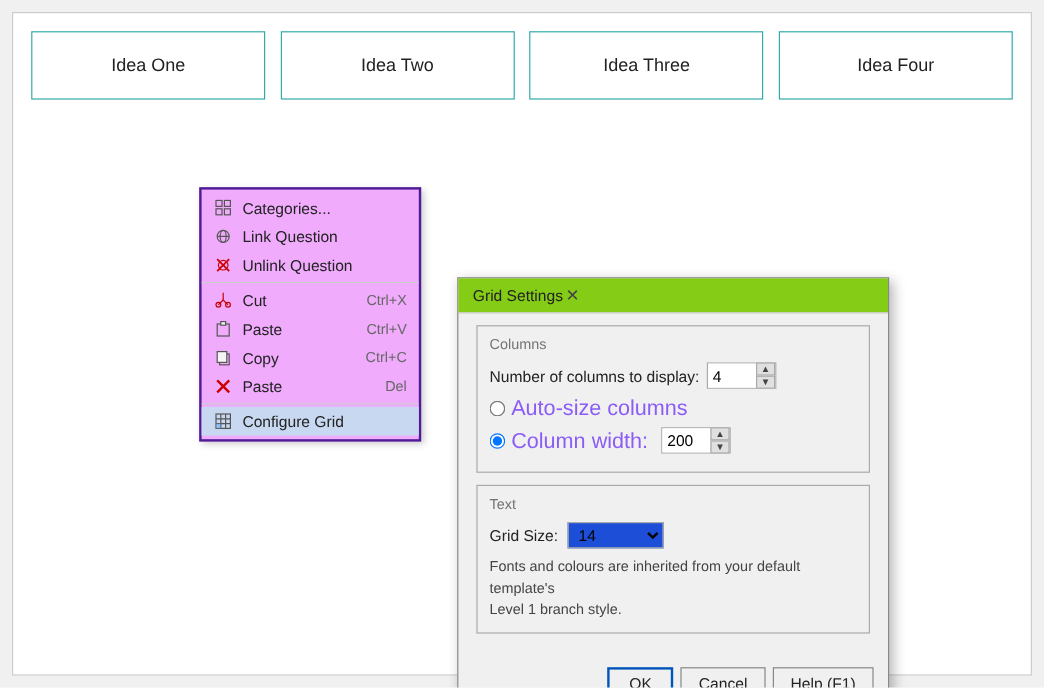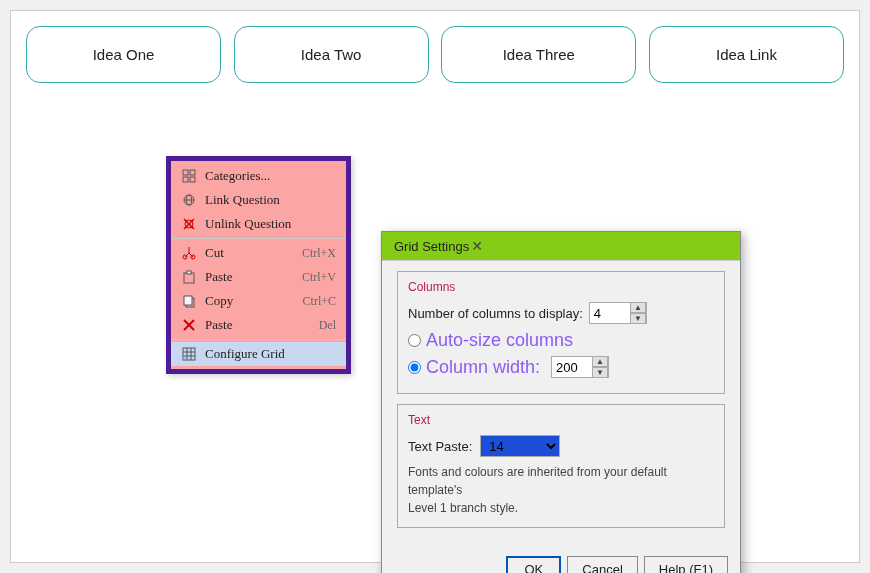--- a/index.html
+++ b/index.html
@@ -29,42 +29,41 @@
       flex-direction: row;
       gap: 0;
       padding: 15px 15px 10px 15px;
       justify-content: space-between;
     }
 
     .idea-card {
       width: 195px;
       height: 57px;
       border: 1.5px solid #3aa;
-      border-radius: 14px;
+      border-radius: 0;
       display: flex;
       align-items: center;
       justify-content: center;
       font-size: 15px;
       color: #222;
       background: #fff;
       cursor: pointer;
     }
 
     
     #context-menu {
       position: absolute;
       top: 145px;
       left: 155px;
       width: 185px;
-      background: #fca5a5;
-      border: 5px solid #4c1d95;
+      background: #f0abfc;
+      border: 2px solid #4c1d95;
       box-shadow: 2px 2px 6px rgba(0,0,0,0.2);
       z-index: 10;
       padding: 3px 0;
-      font-family: Liberation Serif, serif;
     }
 
     .menu-item {
       display: flex;
       align-items: center;
       padding: 4px 10px;
       gap: 8px;
       cursor: pointer;
       white-space: nowrap;
       color: #222;
@@ -143,21 +142,21 @@
     .section-group {
       border: 1px solid #aaa;
       margin-bottom: 10px;
       padding: 8px 10px 10px;
       position: relative;
       background: #f0f0f0;
     }
 
     .section-legend {
       font-size: 12px;
-      color: #be185d;
+      color: #737373;
       font-weight: normal;
       margin-bottom: 8px;
     }
 
     .field-row {
       display: flex;
       align-items: center;
       margin-bottom: 6px;
       gap: 6px;
     }
@@ -276,21 +275,21 @@
     <div class="idea-card">
       <span>Idea One</span>
     </div>
     <div class="idea-card">
       <span>Idea Two</span>
     </div>
     <div class="idea-card">
       <span>Idea Three</span>
     </div>
     <div class="idea-card">
-      <span>Idea Link</span>
+      <span>Idea Four</span>
     </div>
   </div>
 
   <div id="context-menu">
 
     <div class="menu-item">
       <span class="menu-icon">
         <svg width="14" height="14" viewBox="0 0 14 14">
             <rect x="1" y="1" width="5" height="5" fill="none" stroke="#555" stroke-width="1"></rect>
             <rect x="8" y="1" width="5" height="5" fill="none" stroke="#555" stroke-width="1"></rect>
@@ -424,21 +423,21 @@
               <button class="spinner-btn">▲</button>
               <button class="spinner-btn">▼</button>
             </div>
           </div>
         </div>
       </div>
 
       <div class="section-group">
         <div class="section-legend">Text</div>
         <div class="text-size-row">
-          <label class="field-label">Text Paste:</label>
+          <label class="field-label">Grid Size:</label>
           <select class="text-size-select">
             <option>8</option><option>9</option><option>10</option><option>11</option>
             <option>12</option><option>13</option><option selected="">14</option><option>16</option>
             <option>18</option><option>20</option><option>24</option>
           </select>
         </div>
         <div class="info-text">
           Fonts and colours are inherited from your default template's<br>Level 1 branch style.
         </div>
       </div>

